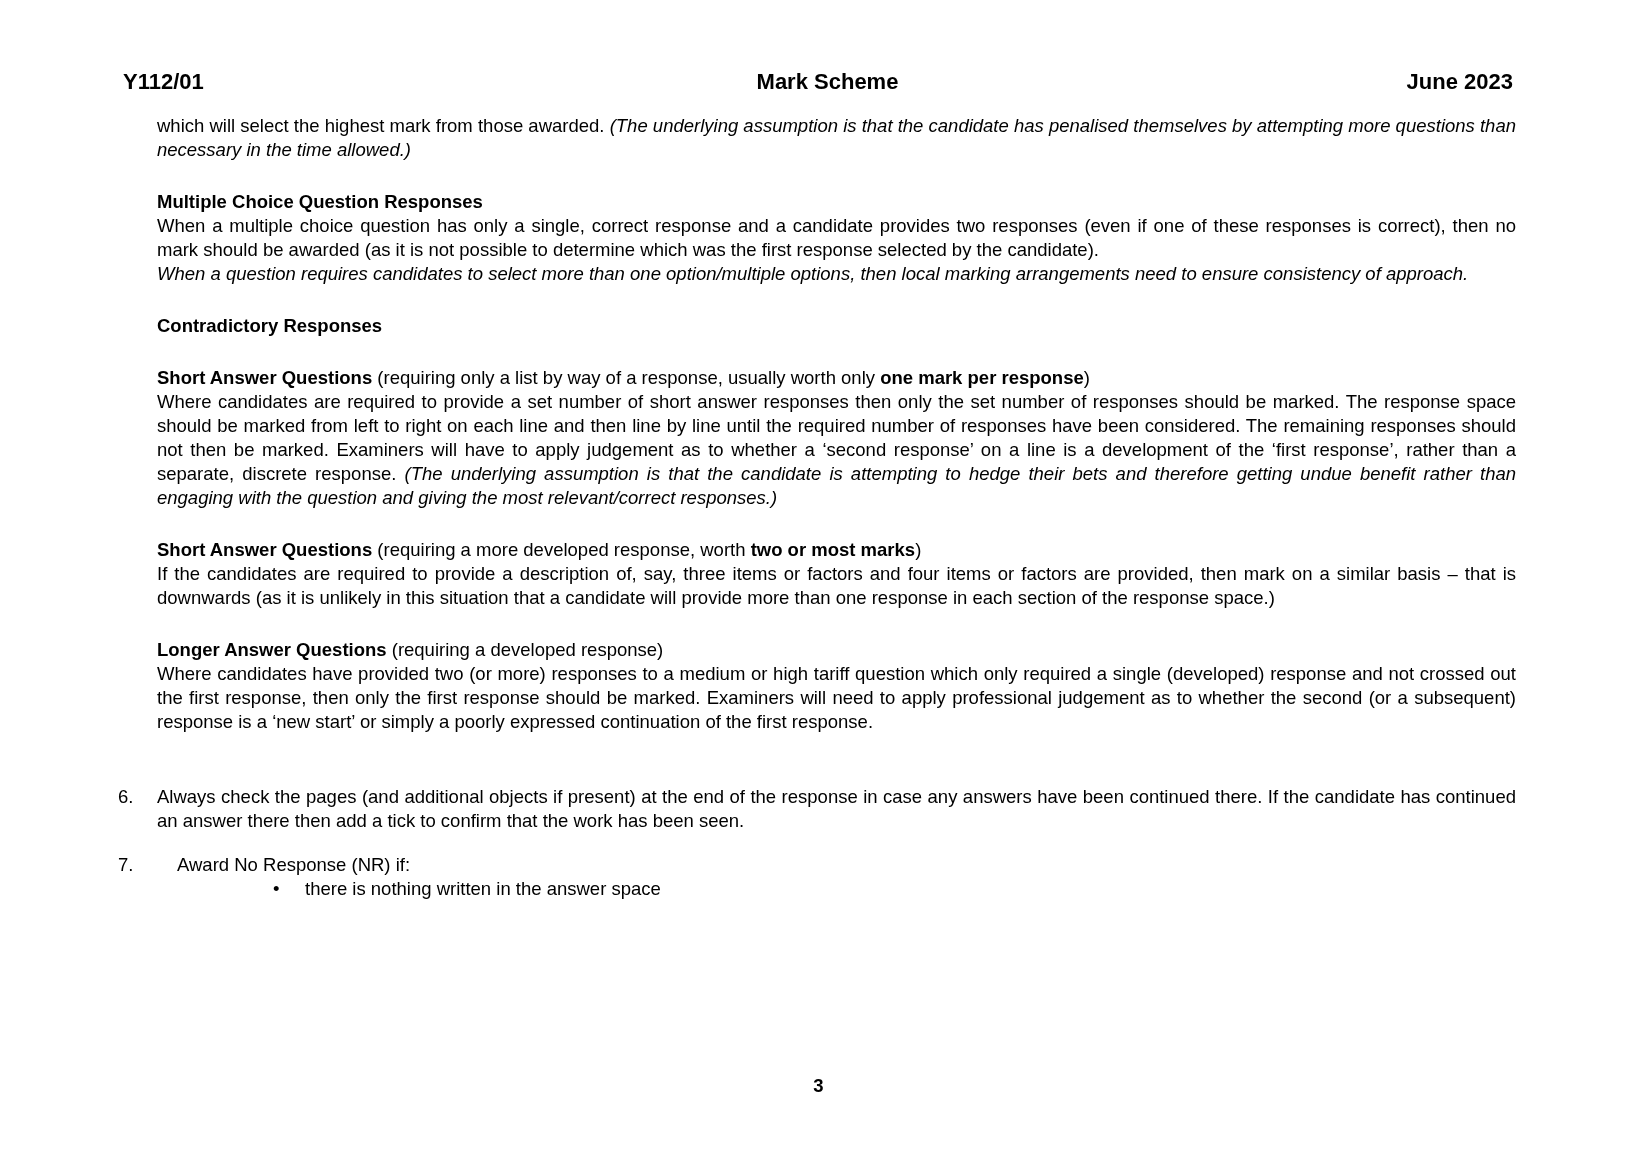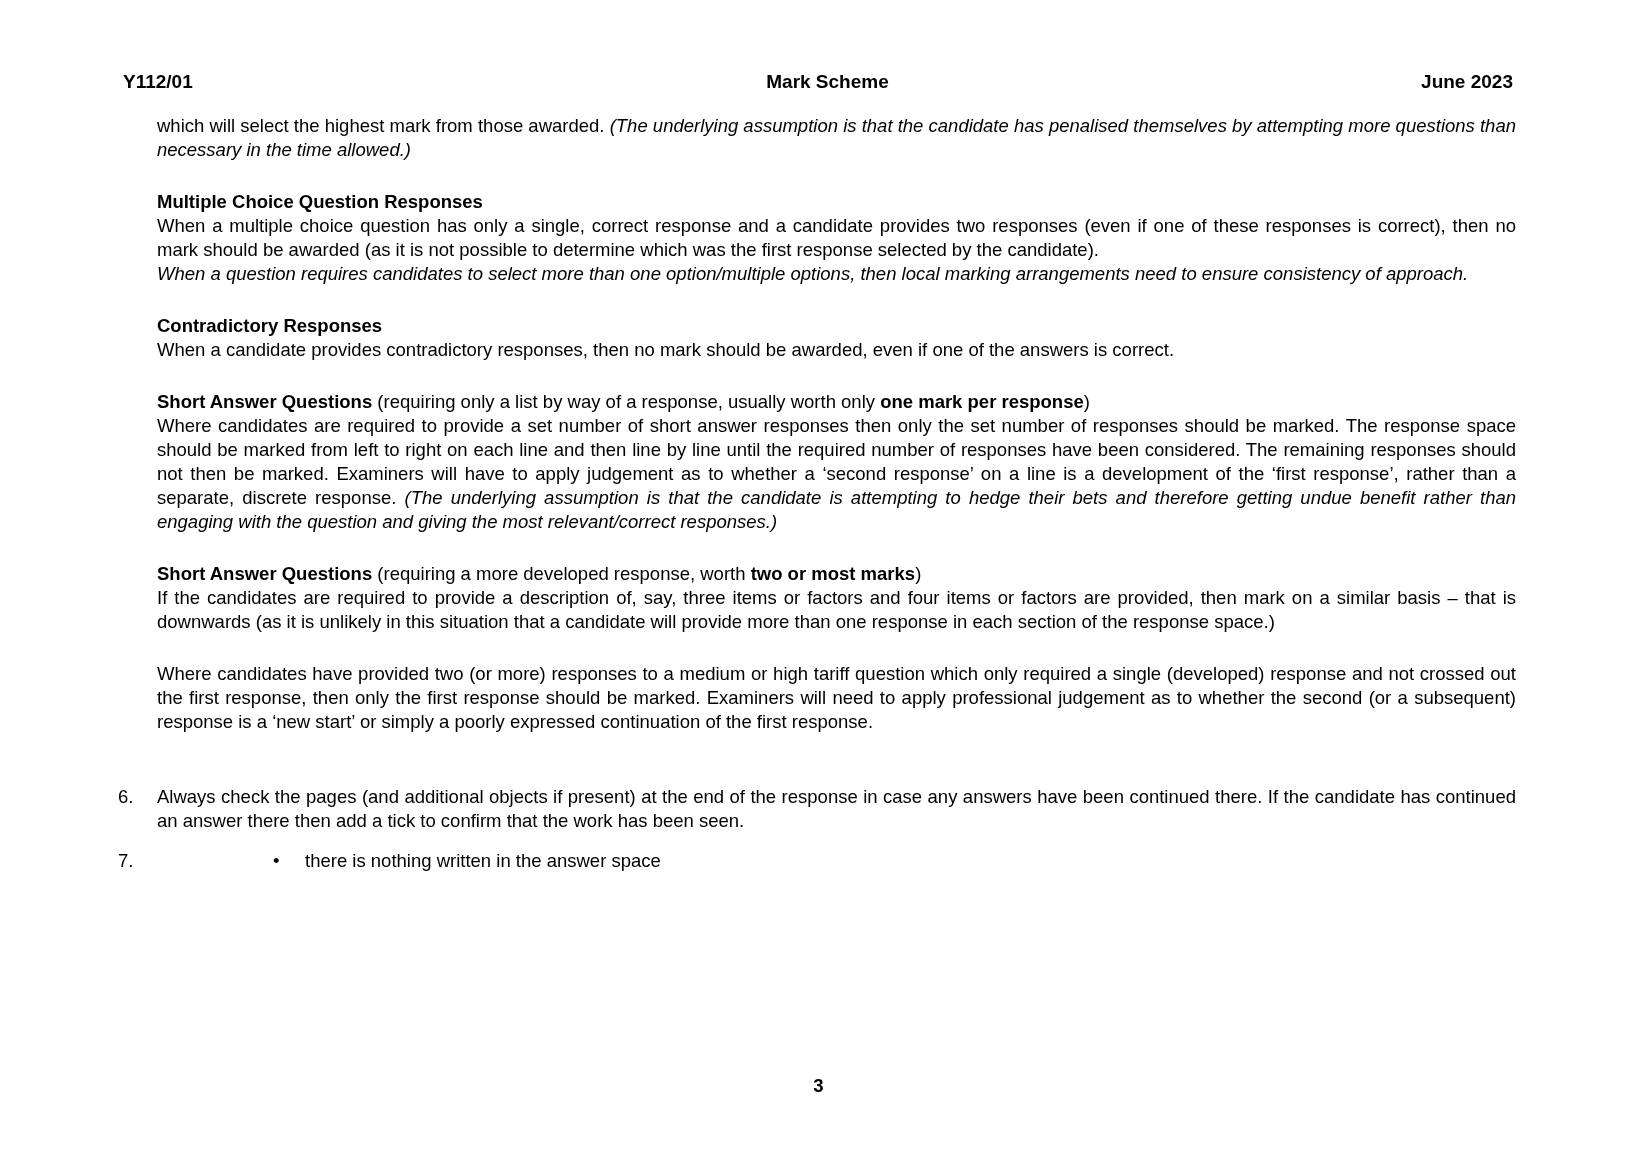--- a/index.html
+++ b/index.html
@@ -13,21 +13,21 @@
   .page {
     position: relative;
     width: 1637px; height: 1158px;
     background: #ffffff;
   }
   .header {
     position: absolute;
     top: 70px; left: 123px; right: 124px;
     display: grid;
     grid-template-columns: 1fr auto 1fr;
-    font-size: 19px;
+    font-size: 22px;
     font-weight: bold;
     line-height: 24px;
   }
   .hdr-left  { text-align: left; }
   .hdr-center{ text-align: center; margin-left: 19px; }
   .hdr-right { text-align: right; }
 
   .content {
     position: absolute;
     top: 114px; left: 157px;
@@ -79,41 +79,42 @@
   <div class="content">
     <p class="para" id="intro"><span>which will select the highest mark from those awarded. </span><span class="i">(The underlying assumption is that the candidate has penalised themselves by attempting more questions than necessary in the time allowed.)</span></p>
     <div id="sections">
         <div class="section">
           <p class="heading"><span class="b">Multiple Choice Question Responses</span></p>
           <p class="para"><span>When a multiple choice question has only a single, correct response and a candidate provides two responses (even if one of these responses is correct), then no mark should be awarded (as it is not possible to determine which was the first response selected by the candidate).</span></p>
           <p class="para"><span class="i">When a question requires candidates to select more than one option/multiple options, then local marking arrangements need to ensure consistency of approach.</span></p>
         </div>
         <div class="section">
           <p class="heading"><span class="b">Contradictory Responses</span></p>
-          <p class="para"><span>When a candidate provides contradictory responses, then no mark should be awarded, even if one of the answers is correct.</span></p>
         </div>
         <div class="section">
           <p class="heading"><span class="b">Short Answer Questions</span><span> (requiring only a list by way of a response, usually worth only </span><span class="b">one mark per response</span><span>)</span></p>
           <p class="para"><span>Where candidates are required to provide a set number of short answer responses then only the set number of responses should be marked. The response space should be marked from left to right on each line and then line by line until the required number of responses have been considered.  The remaining responses should not then be marked. Examiners will have to apply judgement as to whether a ‘second response’ on a line is a development of the ‘first response’, rather than a separate, discrete response.  </span><span class="i">(The underlying assumption is that the candidate is attempting to hedge their bets and therefore getting undue benefit rather than engaging with the question and giving the most relevant/correct responses.)</span></p>
         </div>
         <div class="section">
           <p class="heading"><span class="b">Short Answer Questions</span><span> (requiring a more developed response, worth </span><span class="b">two or most marks</span><span>)</span></p>
           <p class="para"><span>If the candidates are required to provide a description of, say, three items or factors and four items or factors are provided, then mark on a similar basis – that is downwards (as it is unlikely in this situation that a candidate will provide more than one response in each section of the response space.)</span></p>
         </div>
         <div class="section">
+          <p class="heading"><span class="b">Longer Answer Questions</span><span> (requiring a developed response)</span></p>
           <p class="para"><span>Where candidates have provided two (or more) responses to a medium or high tariff question which only required a single (developed) response and not crossed out the first response, then only the first response should be marked. Examiners will need to apply professional judgement as to whether the second (or a subsequent) response is a ‘new start’ or simply a poorly expressed continuation of the first response.</span></p>
         </div>
       </div>
     <div id="numbered">
         <div class="nitem">
           <span class="num">6.</span>
           <div class="ntext">Always check the pages (and additional objects if present) at the end of the response in case any answers have been continued there. If the candidate has continued an answer there then add a tick to confirm that the work has been seen.</div>
         </div>
         <div class="nitem">
           <span class="num">7.</span>
+          <div class="ntext">Award No Response (NR) if:</div>
           <div class="bullet-row">
             <span class="bullet-glyph">•</span>
             <span>there is nothing written in the answer space</span>
           </div>
         </div>
       </div>
   </div>
 
   <div class="footer">
     <span>3</span>

